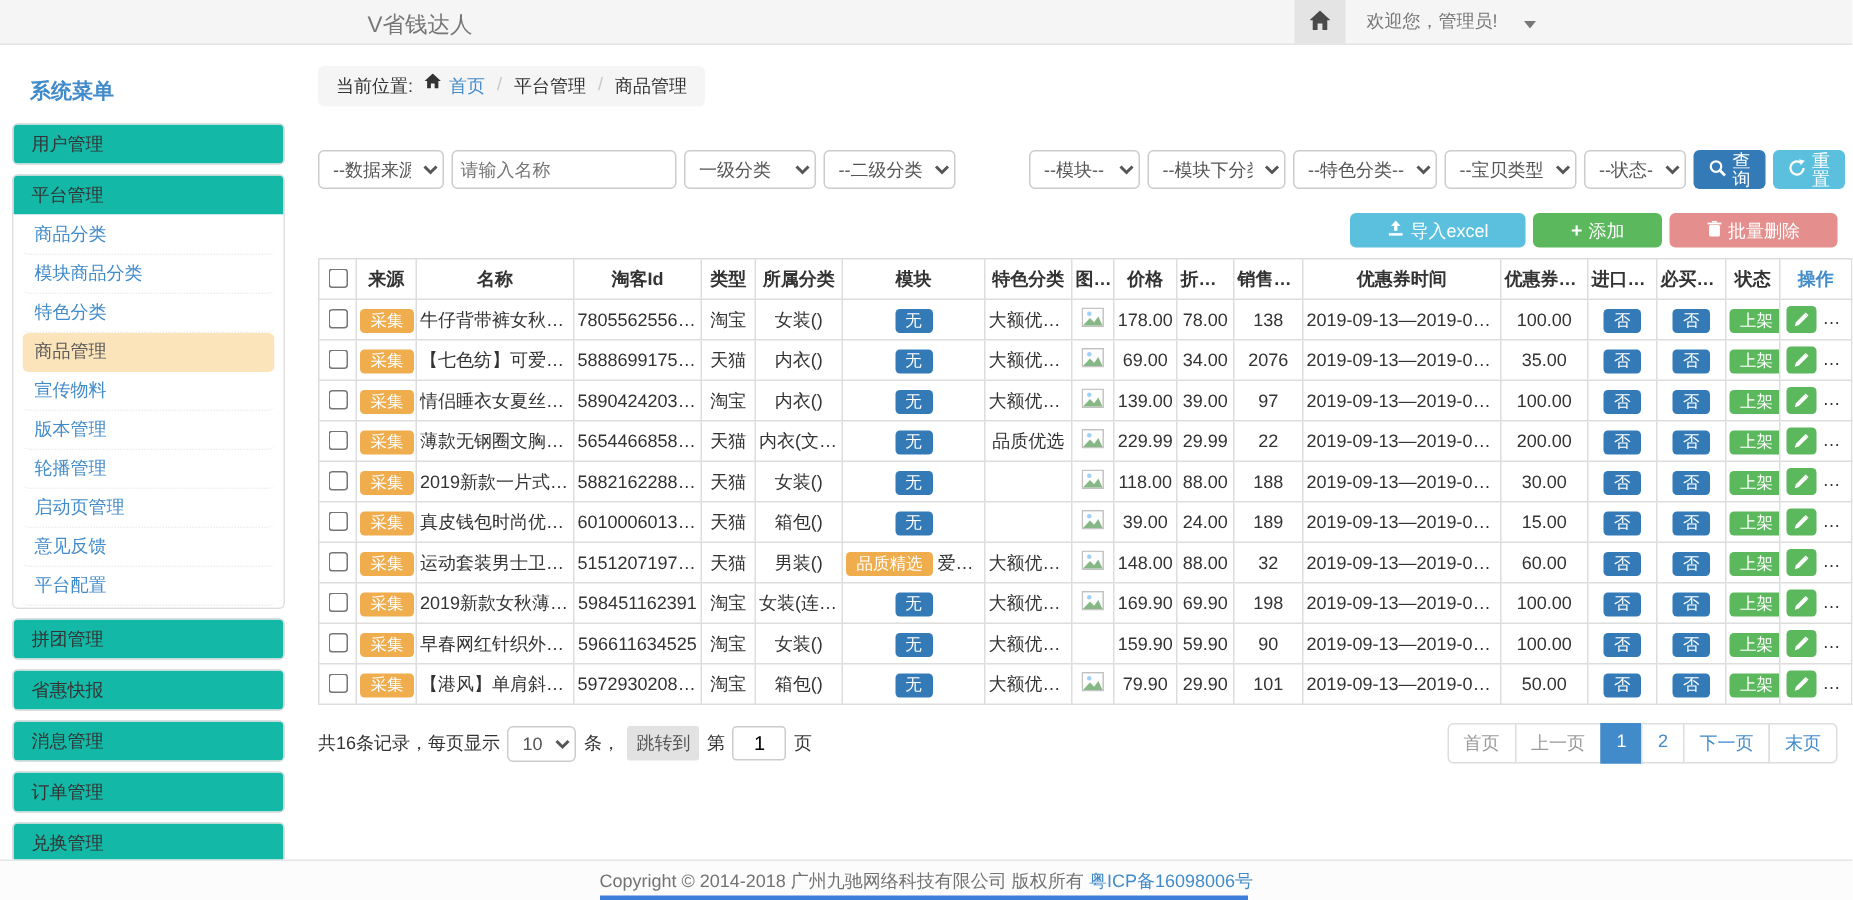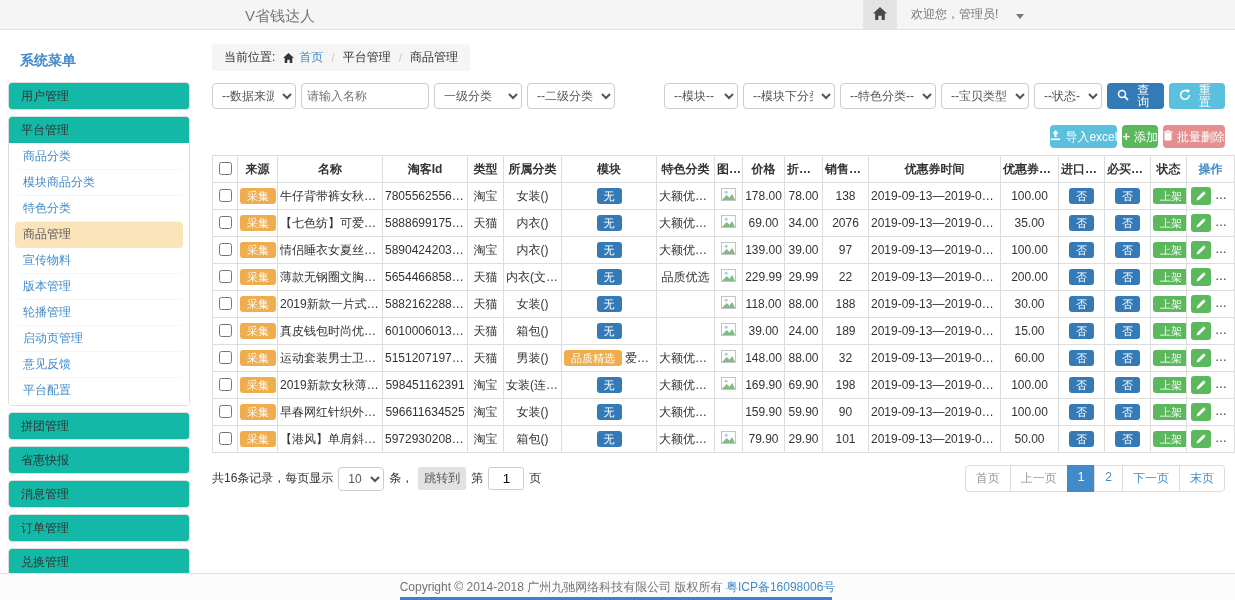--- a/index.html
+++ b/index.html
@@ -21,37 +21,37 @@
   .sidebar-title{color:#428bca;font-weight:bold;font-size:14px;padding:8px 12px 12px}
   .panel{border:1px solid #ddd;border-radius:4px;margin-bottom:6px;overflow:hidden;background:#fff}
   .panel-h{background:#14b8a6;padding:6px 12px;color:#333;cursor:pointer;line-height:14px}
   .side-sub{background:#fff;padding:1px 6px}
   .side-link{display:block;padding:6px 8px;color:#428bca;border-bottom:1px dotted #ececec;border-radius:4px;line-height:13px;cursor:pointer}
   .side-link.active{background:#fbe3ba;color:#5a5a5a;border-bottom-color:transparent}
 
   .main{flex:1;min-width:0;margin:14px 10px 0 22px}
 
   
-  .crumb{display:inline-flex;align-items:center;background:#f5f5f5;border-radius:4px;padding:5px 12px;margin-bottom:12px;color:#333;gap:4px}
+  .crumb{display:inline-flex;align-items:flex-start;background:#f5f5f5;border-radius:4px;padding:5px 12px;margin-bottom:29px;color:#333;gap:4px}
   .crumb .home-link{color:#428bca}
   .crumb .sep{color:#c8c8c8;padding:0 4px}
   .crumb .ic{display:inline-flex;margin:0 1px 0 4px}
 
   
   .filters{display:flex;gap:5px;margin-bottom:16px;align-items:center}
   #filter-selects{display:flex;gap:5px;align-items:center}
   select.ctrl,input.ctrl{height:26px;border:1px solid #ccc;border-radius:4px;background:#fff;color:#555;
       font-size:12px;padding:2px 5px;font-family:inherit;outline:none}
   .btn{display:inline-flex;align-items:center;justify-content:center;gap:4px;border:none;border-radius:4px;
       color:#fff;font-size:12px;height:26px;padding:0 10px;cursor:pointer;font-family:inherit;line-height:12px}
   .btn-primary{background:#337ab7}
   .btn-info{background:#5bc0de}
   .btn-success{background:#5cb85c}
   .btn-danger-light{background:#e48f8d}
-  .btn-sm{height:23px;padding:0 0}
+  .btn-sm{height:23px;padding:0 25px}
   .plus-glyph::before{content:"+";font-weight:bold;font-size:13px}
 
   
   .actions{display:flex;justify-content:flex-end;gap:5px;margin-bottom:7px}
 
   
   table.grid{width:100%;border-collapse:collapse;table-layout:fixed;background:#fff}
   .grid th,.grid td{border:1px solid #ddd;text-align:center;padding:3px 2px;overflow:hidden;
       white-space:nowrap;text-overflow:ellipsis;height:26px;line-height:16px}
   .grid th{font-weight:bold;color:#333;height:24px}
@@ -164,21 +164,21 @@
       <a class="home-link">首页</a>
       <span class="sep">/</span>
       <span>平台管理</span>
       <span class="sep">/</span>
       <span>商品管理</span>
     </div>
 
     <div class="filters">
       <span id="filter-selects">
           <select class="ctrl" style="width: 84px;"><option>--数据来源--</option></select>
-          <input class="ctrl" placeholder="请输入名称" style="width: 128px;">
+          <input class="ctrl" placeholder="请输入名称" style="width: 150px;">
           <select class="ctrl" style="width: 88px;"><option>一级分类</option></select>
           <select class="ctrl" style="width: 88px;"><option>--二级分类--</option></select>
           <select class="ctrl" style="width: 74px; margin-left: 44px;"><option>--模块--</option></select>
           <select class="ctrl" style="width: 92px;"><option>--模块下分类--</option></select>
           <select class="ctrl" style="width: 96px;"><option>--特色分类--</option></select>
           <select class="ctrl" style="width: 88px;"><option>--宝贝类型--</option></select>
           <select class="ctrl" style="width: 68px;"><option>--状态--</option></select>
         </span>
       <button class="btn btn-primary">
         <span>

